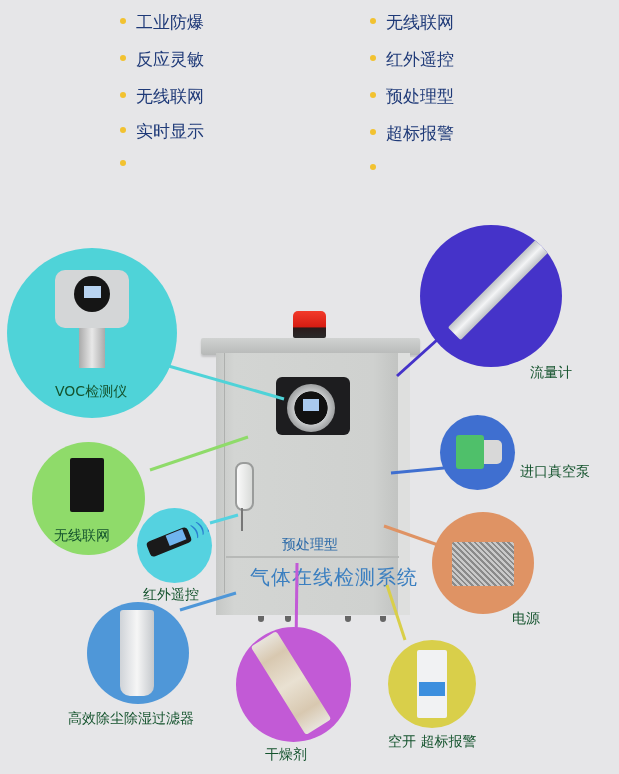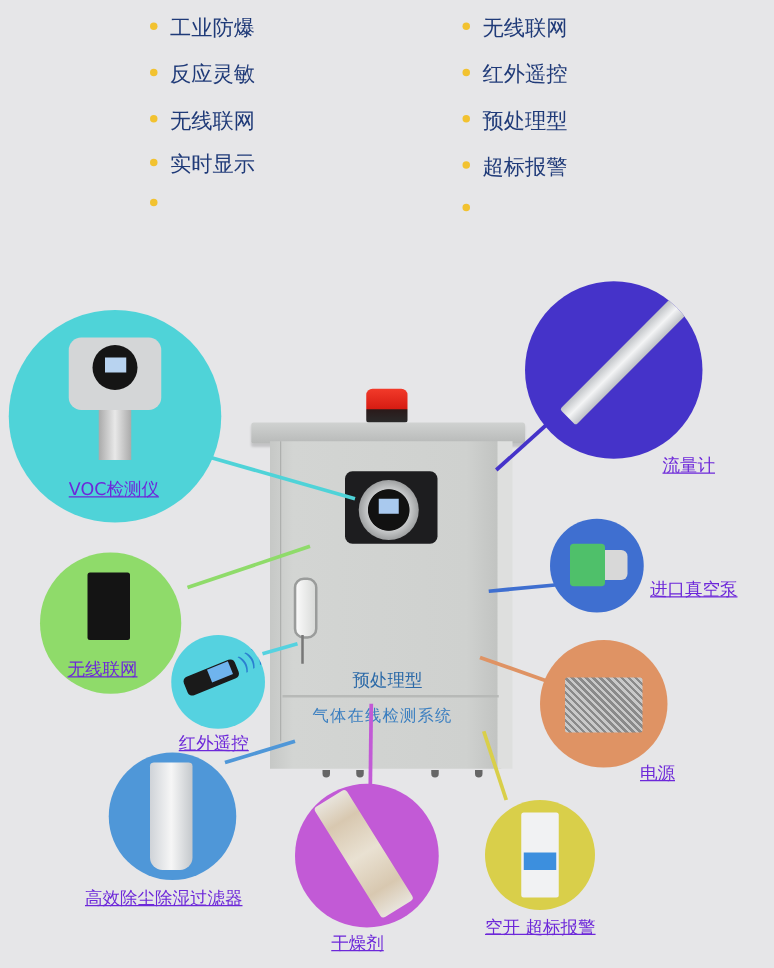--- a/index.html
+++ b/index.html
@@ -1,36 +1,36 @@
 <!DOCTYPE html>
 <html><head>
 <meta charset="utf-8">
 <style>
   html, body { margin:0; padding:0; }
   body { width:619px; height:774px; background:#e6e6e8; position:relative; overflow:hidden;
          font-family:"DejaVu Sans", "Liberation Sans", sans-serif; }
   .feat { position:absolute; font-size:17px; color:#1f3a78; white-space:nowrap; }
   .feat .dot { display:inline-block; width:6px; height:6px; border-radius:50%; background:#f2c230; margin-right:10px; vertical-align:middle; position:relative; top:-2px; }
   .circle { position:absolute; border-radius:50%; overflow:hidden; }
-  .lbl { position:absolute; font-size:14px; color:#6d28d9; white-space:nowrap;text-decoration:underline; }
+  .lbl { position:absolute; font-size:14px; color:#14532d; white-space:nowrap; }
   svg.lines { position:absolute; left:0; top:0; }
   
   .cab-roof { position:absolute; left:201px; top:338px; width:219px; height:17px; background:linear-gradient(#d0d2d1,#b7b9b8); border-radius:2px; box-shadow:0 2px 2px rgba(0,0,0,.15); }
   .cab-body { position:absolute; left:216px; top:353px; width:185px; height:262px; background:linear-gradient(90deg,#c6c8c6,#d3d5d3 10%,#cfd1cf 85%,#c0c2c0); }
   .cab-side { position:absolute; left:398px; top:353px; width:12px; height:262px; background:#dedfde; }
   .cab-door-line { position:absolute; left:224px; top:353px; width:1px; height:240px; background:#aeb0ae; }
   .cab-split { position:absolute; left:226px; top:556px; width:173px; height:2px; background:#b7b9b7; }
   .beacon { position:absolute; left:293px; top:311px; width:33px; height:27px; border-radius:5px 5px 2px 2px; background:linear-gradient(#f23a2a,#d61c12 60%,#2a1a1a 62%,#2a2a2a); }
   .window { position:absolute; left:276px; top:377px; width:74px; height:58px; background:#1d1d1f; border-radius:6px; }
   .det-ring { position:absolute; left:287px; top:384px; width:48px; height:48px; border-radius:50%; background:radial-gradient(#111 48%, #c7c9ca 50%, #9fa1a2 70%, #d7d8d8 100%); }
   .det-screen { position:absolute; left:303px; top:399px; width:16px; height:12px; background:#a9c9ee; }
   .handle { position:absolute; left:235px; top:462px; width:15px; height:45px; border:2px solid #9a9c9b; border-radius:8px; background:linear-gradient(90deg,#fafafa,#d9dbd9); }
   .key { position:absolute; left:241px; top:508px; width:2px; height:23px; background:#777; }
   .cab-text1 { position:absolute; left:282px; top:536px; font-size:14px; color:#2c6aa8;text-align:right; }
-  .cab-text2 { position:absolute; left:250px; top:564px; font-size:13px; color:#3b7fc0; letter-spacing:1px; }
+  .cab-text2 { position:absolute; left:250px; top:564px; font-size:20px; color:#3b7fc0; letter-spacing:1px; }
   .foot { position:absolute; top:616px; width:6px; height:6px; border-radius:0 0 3px 3px; background:#666; }
 </style>
 </head>
 <body>
 
 <div>
   <div class="feat" style="left:120px;top:11px"><span class="dot"></span><span>工业防爆</span></div>
   <div class="feat" style="left:120px;top:48px"><span class="dot"></span><span>反应灵敏</span></div>
   <div class="feat" style="left:120px;top:85px"><span class="dot"></span><span>无线联网</span></div>
   <div class="feat" style="left:120px;top:120px"><span class="dot"></span><span>实时显示</span></div>

